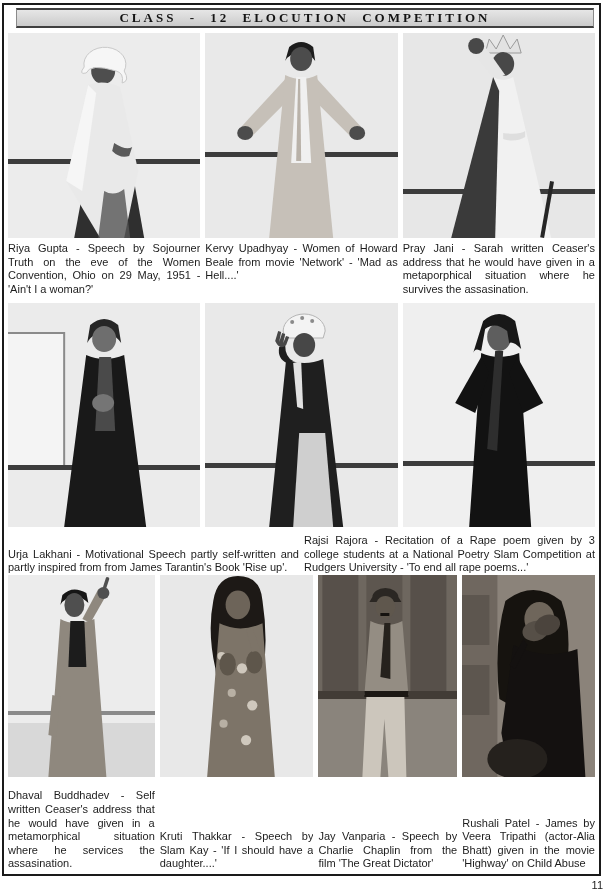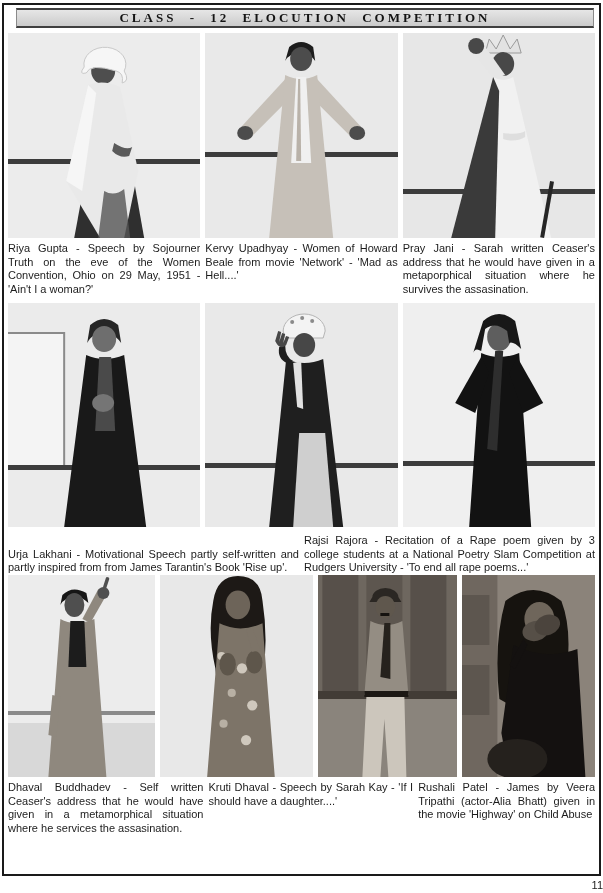--- a/index.html
+++ b/index.html
@@ -25,21 +25,21 @@
   }
 
   .prow { display:flex; gap:5px; }
   .crow { display:flex; gap:5px; padding-top:4px; }
 
   .p1 { height:205px; }
   .c1 { height:65px; }
   .p2 { height:224px; }
   .c2 { height:48px;align-items:flex-end; }
   .p3 { height:202px; }
-  .c3 { flex:1; }
+  .c3 { flex:1;align-items:flex-end; }
 
   .cell { flex:1; min-width:0; }
   .w7 { flex:147; min-width:0; }
   .w8 { flex:154; min-width:0; }
   .w9 { flex:139; min-width:0; }
   .w10 { flex:133; min-width:0; }
 
   .photo { position:relative; overflow:hidden; background:#ececec; }
   .photo svg { position:absolute; left:0; top:0; width:100%; height:100%; display:block; }
 
@@ -223,19 +223,20 @@
         <ellipse cx="82" cy="56" rx="13" ry="10" fill="#564f47" transform="rotate(-12 82 56)"></ellipse>
         <ellipse cx="94" cy="50" rx="13" ry="10" fill="#4b443d" transform="rotate(-20 94 50)"></ellipse>
         <path d="M70,64 l-14,26 6,4 12,-24 Z" fill="#141110"></path>
         <ellipse cx="64" cy="184" rx="30" ry="20" fill="#25211d"></ellipse>
       </svg>
     </div>
   </div>
 
   <div class="crow c3">
     <div class="w7 cap">Dhaval Buddhadev - Self written Ceaser's address that he would have given in a metamorphical situation where he services the assasination.</div>
-    <div class="w8 cap">Kruti Dhaval -  Speech by Sarah Kay - 'If I should have a daughter....'</div>
+    <div class="w8 cap">Kruti Thakkar -  Speech by Slam Kay - 'If I should have a daughter....'</div>
+    <div class="w9 cap">Jay Vanparia - Speech by Charlie Chaplin from the film 'The Great Dictator'</div>
     <div class="w10 cap">Rushali Patel - James by Veera Tripathi (actor-Alia Bhatt) given in the movie 'Highway' on Child Abuse</div>
   </div>
 
 </div>
 
 <div class="page-num">11</div>
 
 </body></html>

